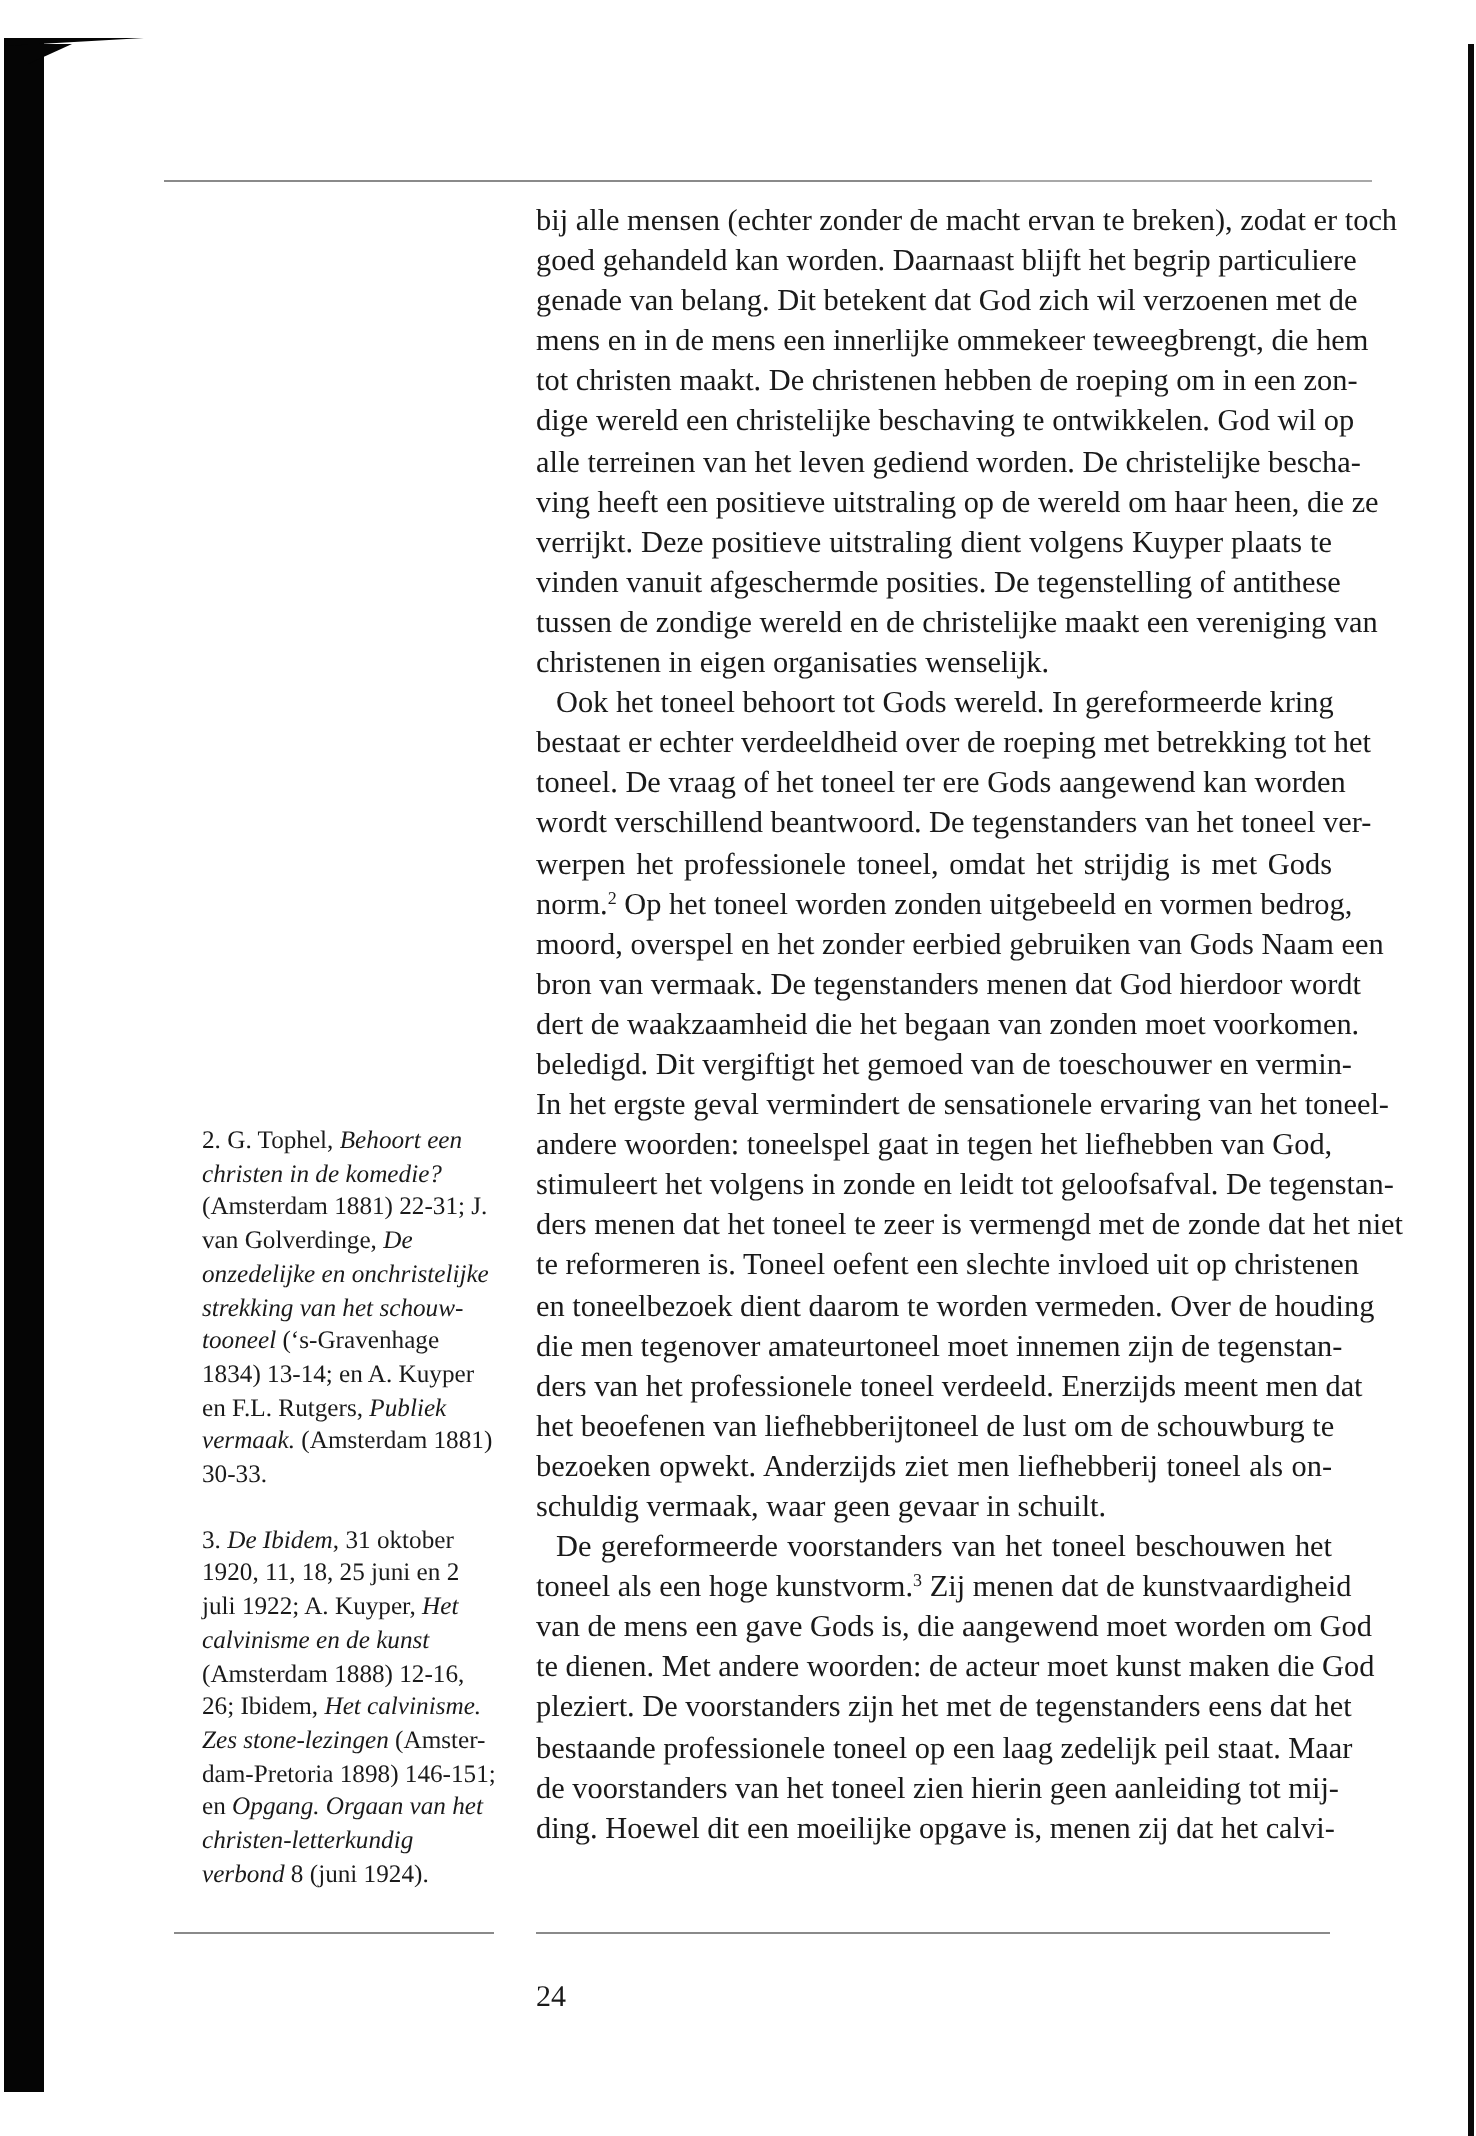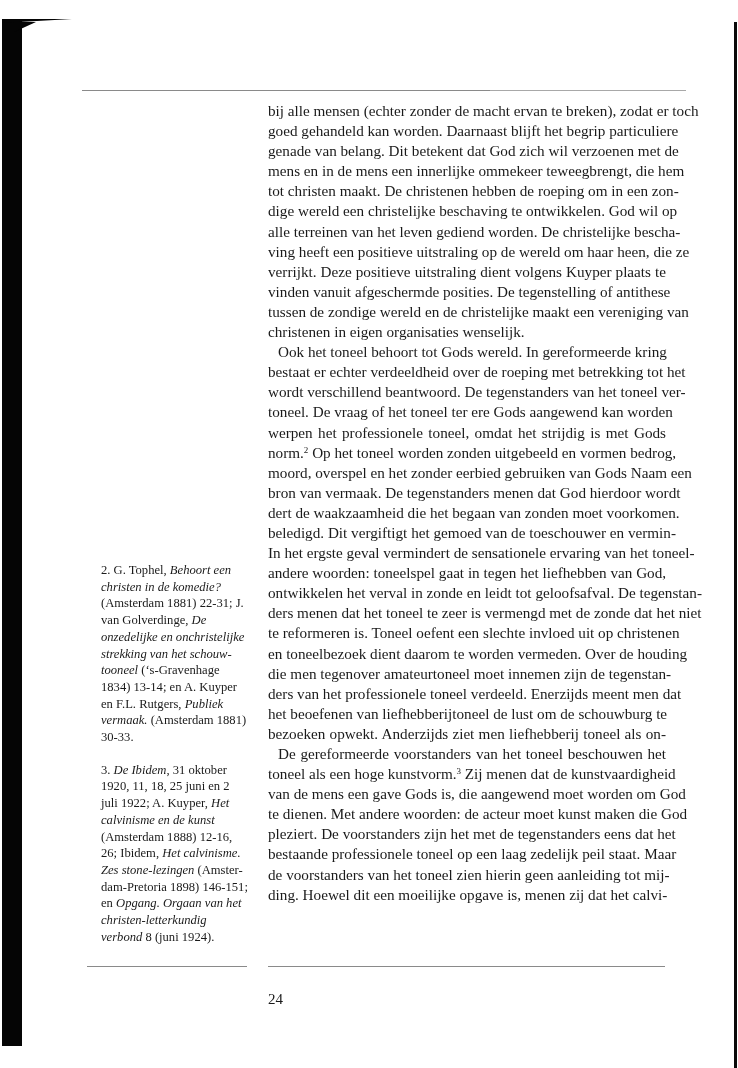--- a/index.html
+++ b/index.html
@@ -104,38 +104,39 @@
     <span class="line"><span>tot christen maakt. De christenen hebben de roeping om in een zon-</span></span>
     <span class="line"><span>dige wereld een christelijke beschaving te ontwikkelen. God wil op</span></span>
     <span class="line"><span>alle terreinen van het leven gediend worden. De christelijke bescha-</span></span>
     <span class="line"><span>ving heeft een positieve uitstraling op de wereld om haar heen, die ze</span></span>
     <span class="line"><span>verrijkt. Deze positieve uitstraling dient volgens Kuyper plaats te</span></span>
     <span class="line"><span>vinden vanuit afgeschermde posities. De tegenstelling of antithese</span></span>
     <span class="line"><span>tussen de zondige wereld en de christelijke maakt een vereniging van</span></span>
     <span class="line last"><span>christenen in eigen organisaties wenselijk.</span></span>
     <span class="line indent"><span>Ook het toneel behoort tot Gods wereld. In gereformeerde kring</span></span>
     <span class="line"><span>bestaat er echter verdeeldheid over de roeping met betrekking tot het</span></span>
+    <span class="line"><span>toneel. De vraag of het toneel ter ere Gods aangewend kan worden</span></span>
     <span class="line"><span>wordt verschillend beantwoord. De tegenstanders van het toneel ver-</span></span>
-    <span class="line"><span>toneel. De vraag of het toneel ter ere Gods aangewend kan worden</span></span>
     <span class="line"><span>werpen het professionele toneel, omdat het strijdig is met Gods</span></span>
     <span class="line"><span>norm.</span><sup class="fn-ref">2</sup><span> Op het toneel worden zonden uitgebeeld en vormen bedrog,</span></span>
     <span class="line"><span>moord, overspel en het zonder eerbied gebruiken van Gods Naam een</span></span>
     <span class="line"><span>bron van vermaak. De tegenstanders menen dat God hierdoor wordt</span></span>
     <span class="line"><span>dert de waakzaamheid die het begaan van zonden moet voorkomen.</span></span>
     <span class="line"><span>beledigd. Dit vergiftigt het gemoed van de toeschouwer en vermin-</span></span>
     <span class="line"><span>In het ergste geval vermindert de sensationele ervaring van het toneel-</span></span>
     <span class="line"><span>andere woorden: toneelspel gaat in tegen het liefhebben van God,</span></span>
-    <span class="line"><span>ontwikkelen het verval in zonde en leidt tot geloofsafval. De tegenstan-</span></span>
+    <span class="line"><span>stimuleert het volgens in zonde en leidt tot geloofsafval. De tegenstan-</span></span>
     <span class="line"><span>ders menen dat het toneel te zeer is vermengd met de zonde dat het niet</span></span>
     <span class="line"><span>te reformeren is. Toneel oefent een slechte invloed uit op christenen</span></span>
     <span class="line"><span>en toneelbezoek dient daarom te worden vermeden. Over de houding</span></span>
     <span class="line"><span>die men tegenover amateurtoneel moet innemen zijn de tegenstan-</span></span>
     <span class="line"><span>ders van het professionele toneel verdeeld. Enerzijds meent men dat</span></span>
     <span class="line"><span>het beoefenen van liefhebberijtoneel de lust om de schouwburg te</span></span>
     <span class="line"><span>bezoeken opwekt. Anderzijds ziet men liefhebberij toneel als on-</span></span>
+    <span class="line last"><span>schuldig vermaak, waar geen gevaar in schuilt.</span></span>
     <span class="line indent"><span>De gereformeerde voorstanders van het toneel beschouwen het</span></span>
     <span class="line"><span>toneel als een hoge kunstvorm.</span><sup class="fn-ref">3</sup><span> Zij menen dat de kunstvaardigheid</span></span>
     <span class="line"><span>van de mens een gave Gods is, die aangewend moet worden om God</span></span>
     <span class="line"><span>te dienen. Met andere woorden: de acteur moet kunst maken die God</span></span>
     <span class="line"><span>pleziert. De voorstanders zijn het met de tegenstanders eens dat het</span></span>
     <span class="line"><span>bestaande professionele toneel op een laag zedelijk peil staat. Maar</span></span>
     <span class="line"><span>de voorstanders van het toneel zien hierin geen aanleiding tot mij-</span></span>
     <span class="line"><span>ding. Hoewel dit een moeilijke opgave is, menen zij dat het calvi-</span></span>
   </div>
 

